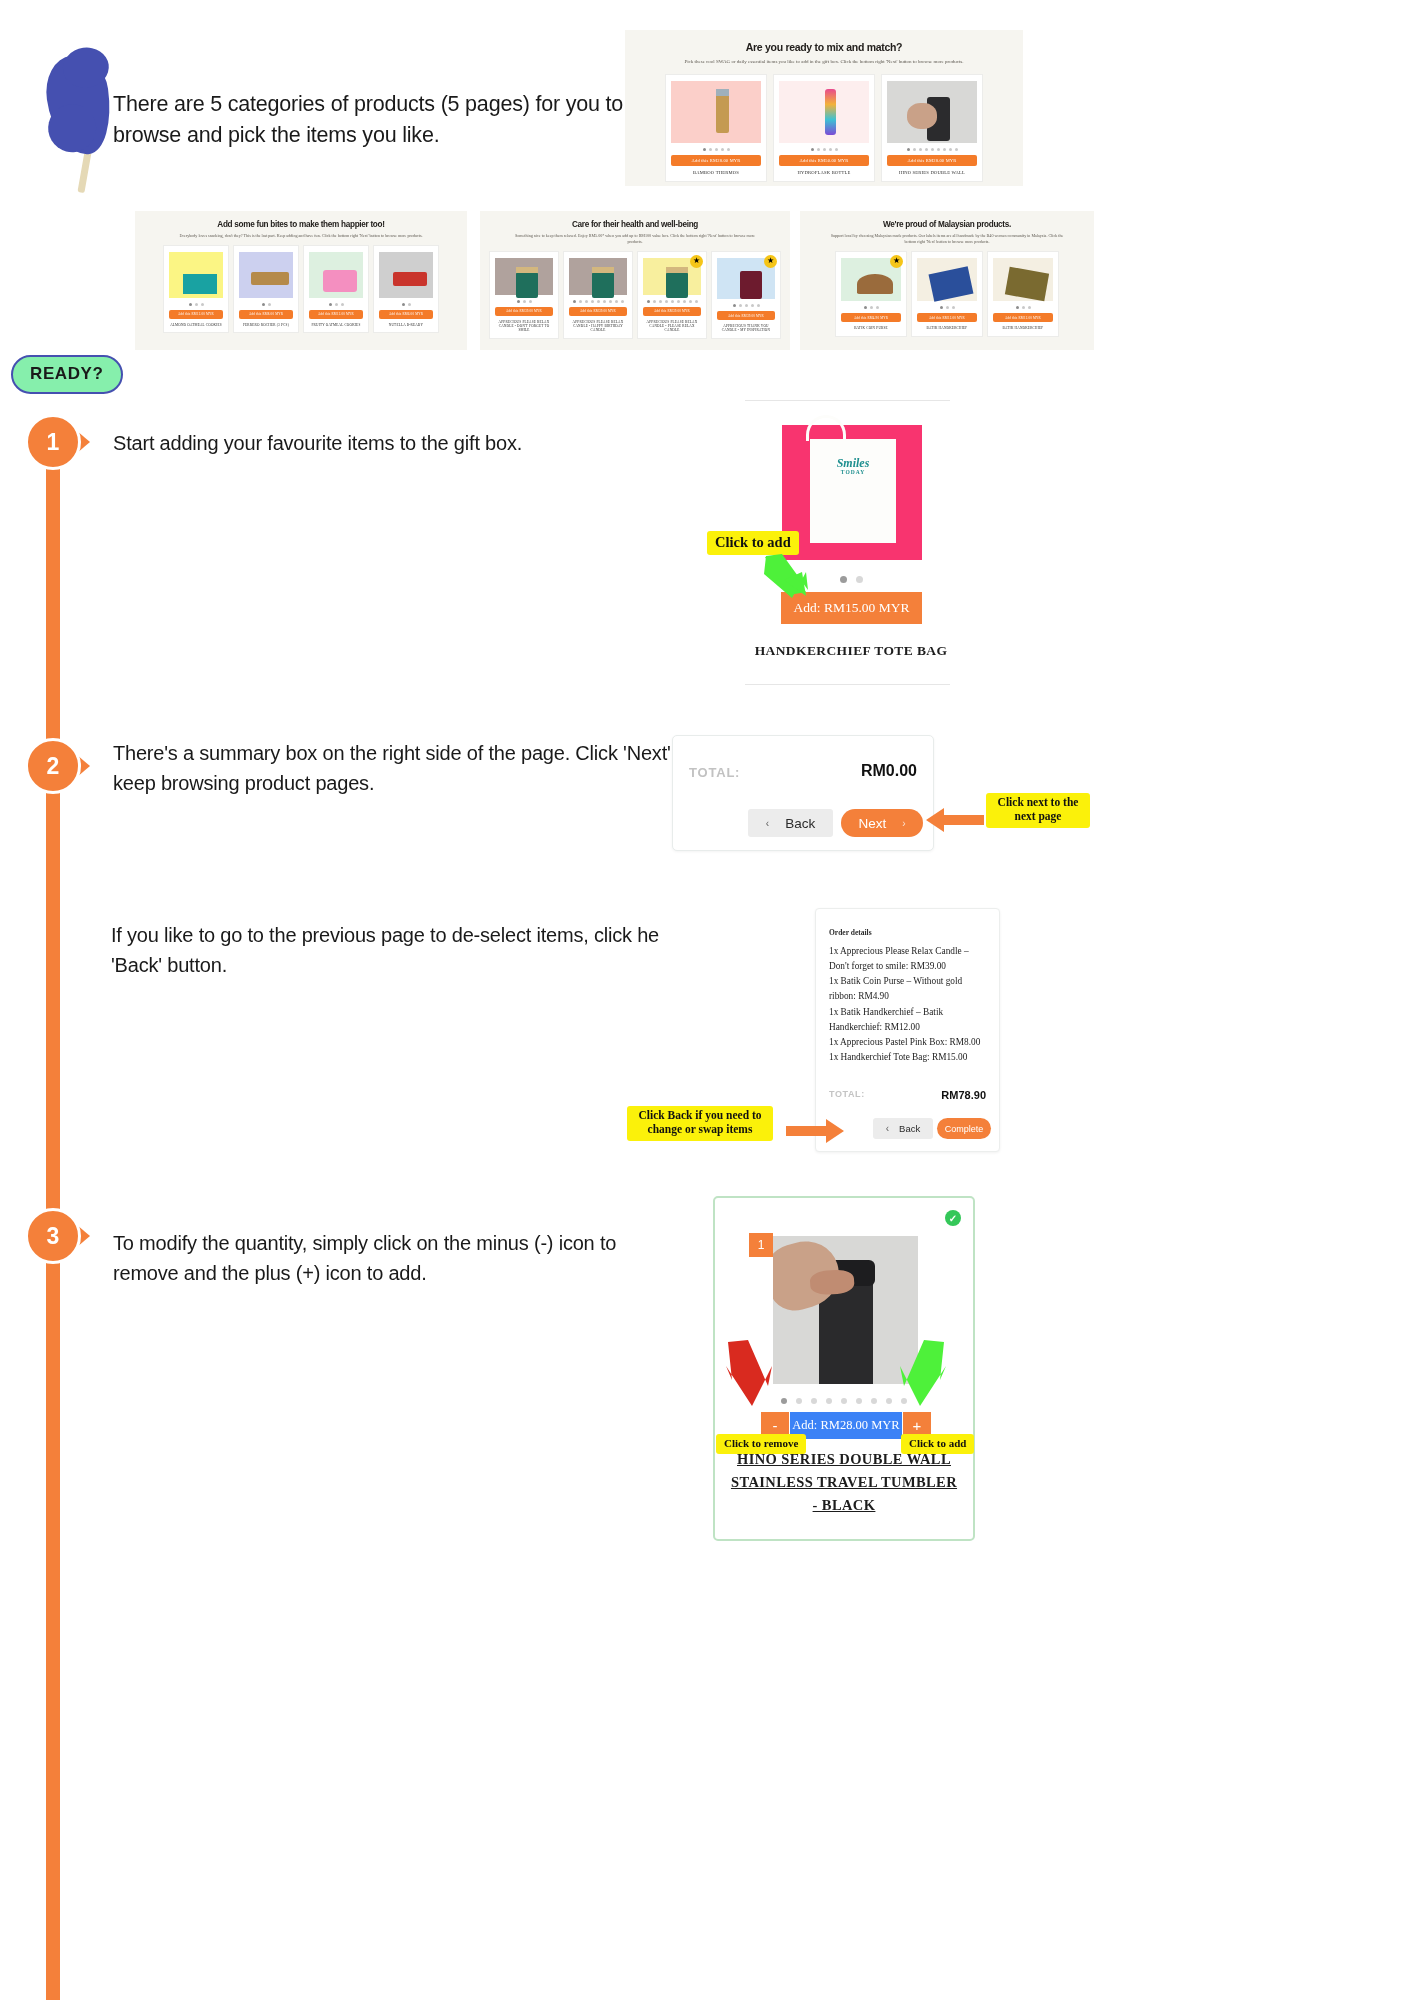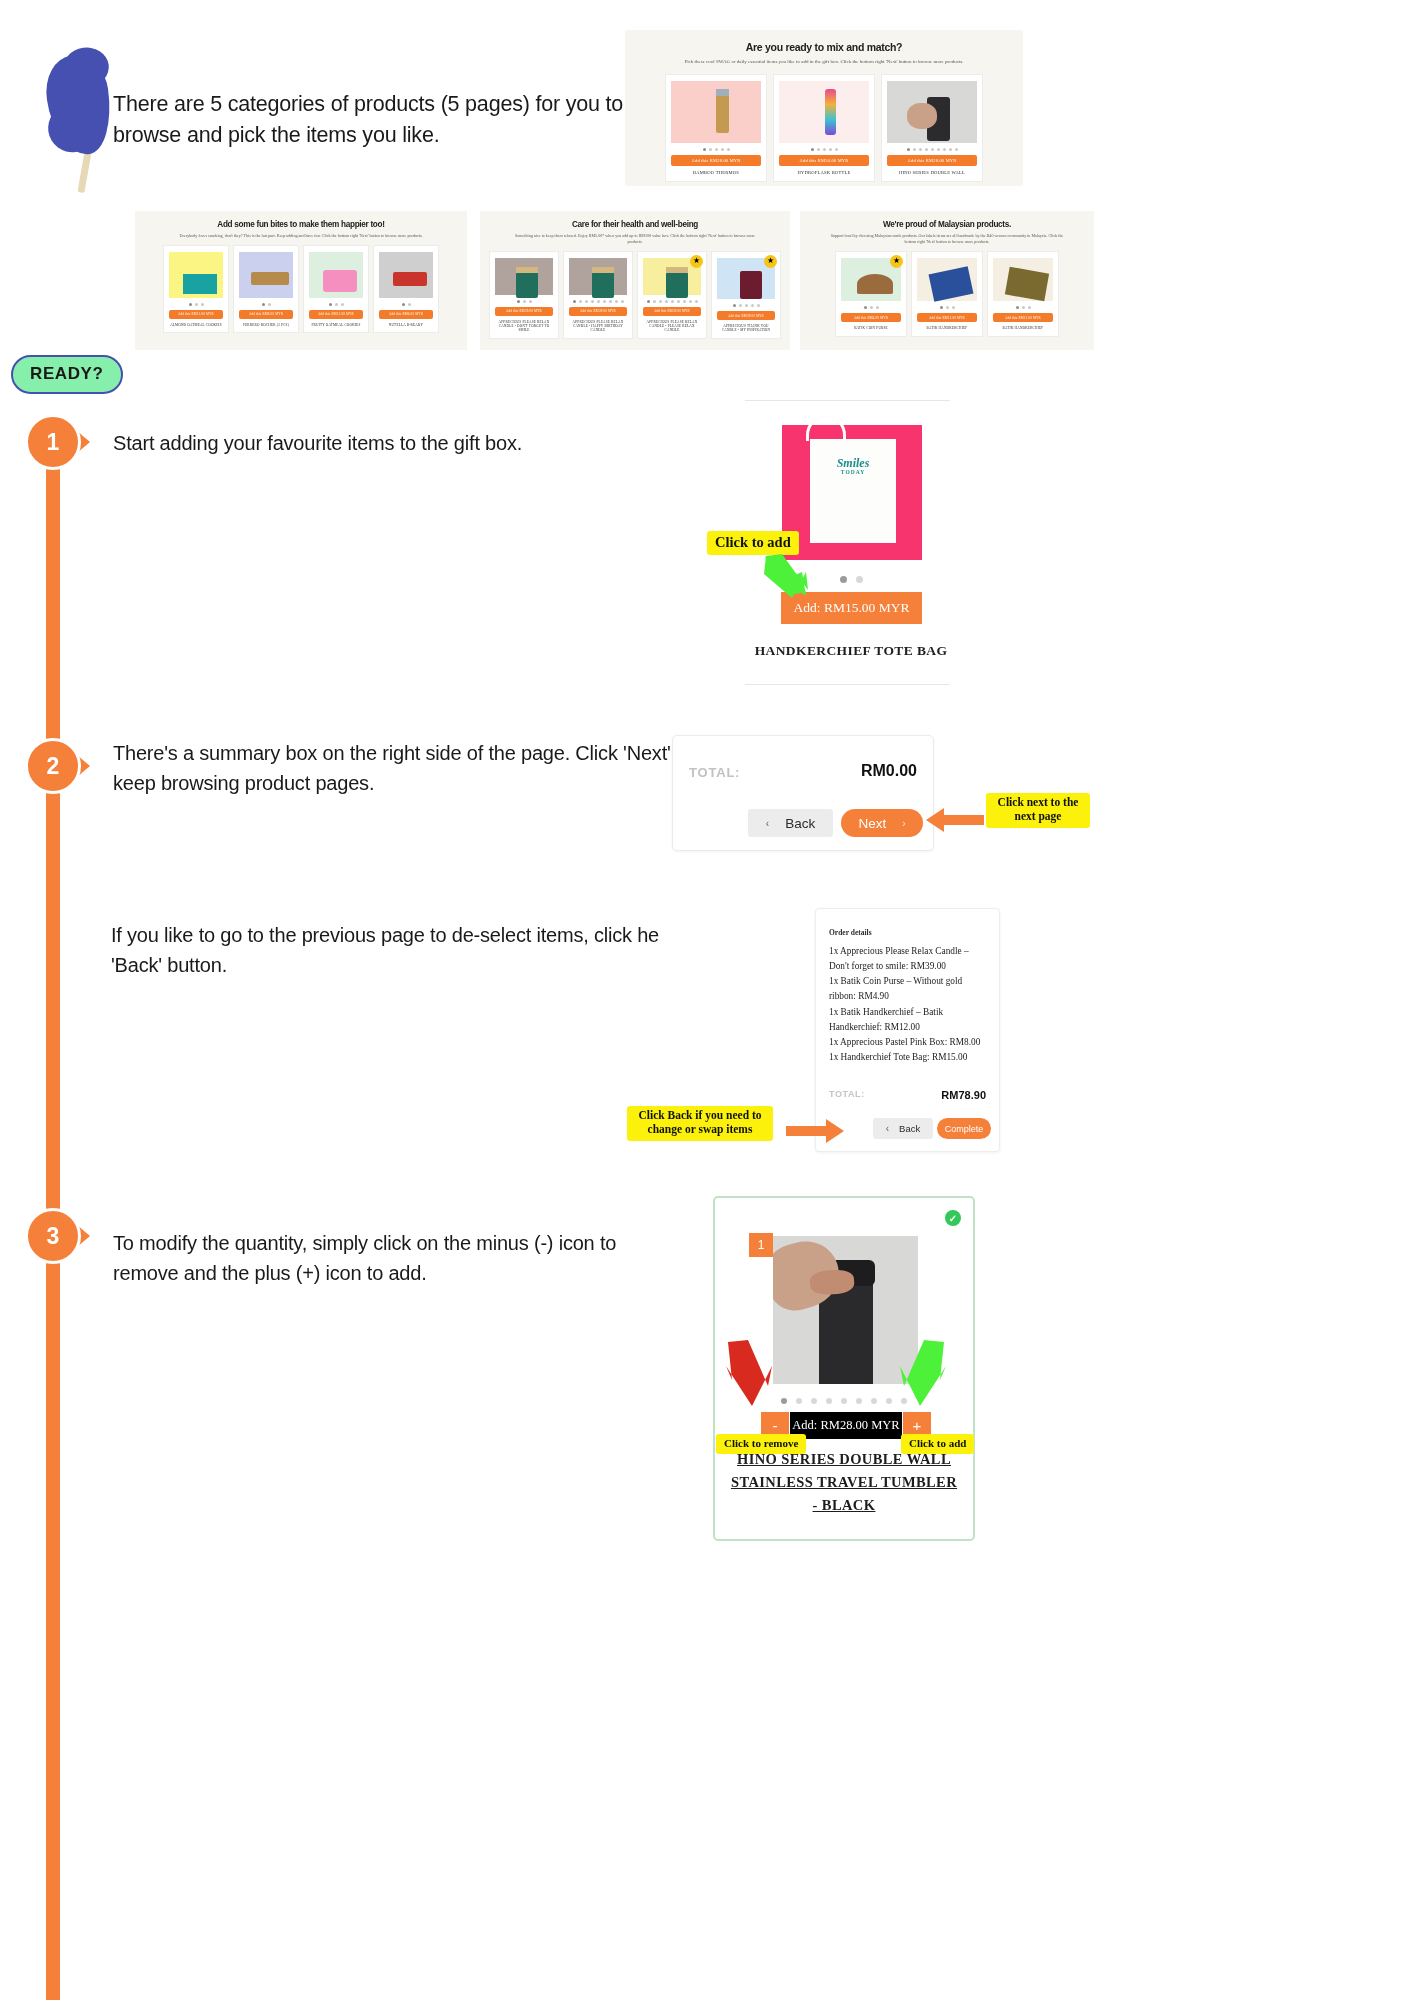--- a/index.html
+++ b/index.html
@@ -299,21 +299,21 @@
   #tumbler-card .dots-row i { width: 6px; height: 6px; }
   .qty-bar {
     position: absolute; left: 46px; top: 214px; width: 170px; height: 27px;
     display: flex;
   }
   .qty-minus, .qty-plus {
     width: 28px; background: #f4803a; color: #fff; font-size: 15px;
     display: flex; align-items: center; justify-content: center;
   }
   .qty-mid {
-    flex: 1; background: #000000; color: #fff;
+    flex: 1; background: #3b82f6; color: #fff;
     font-family: "Liberation Serif", serif; font-size: 12.5px;
     display: flex; align-items: center; justify-content: center;
     border-left: 1.5px solid #fff; border-right: 1.5px solid #fff;
   }
   #tumbler-card .prod-name {
     position: absolute; left: 12px; right: 12px; top: 250px;
     font-size: 14.5px; line-height: 1.6; margin: 0; text-decoration: underline;
   }
 </style>
 </head>

